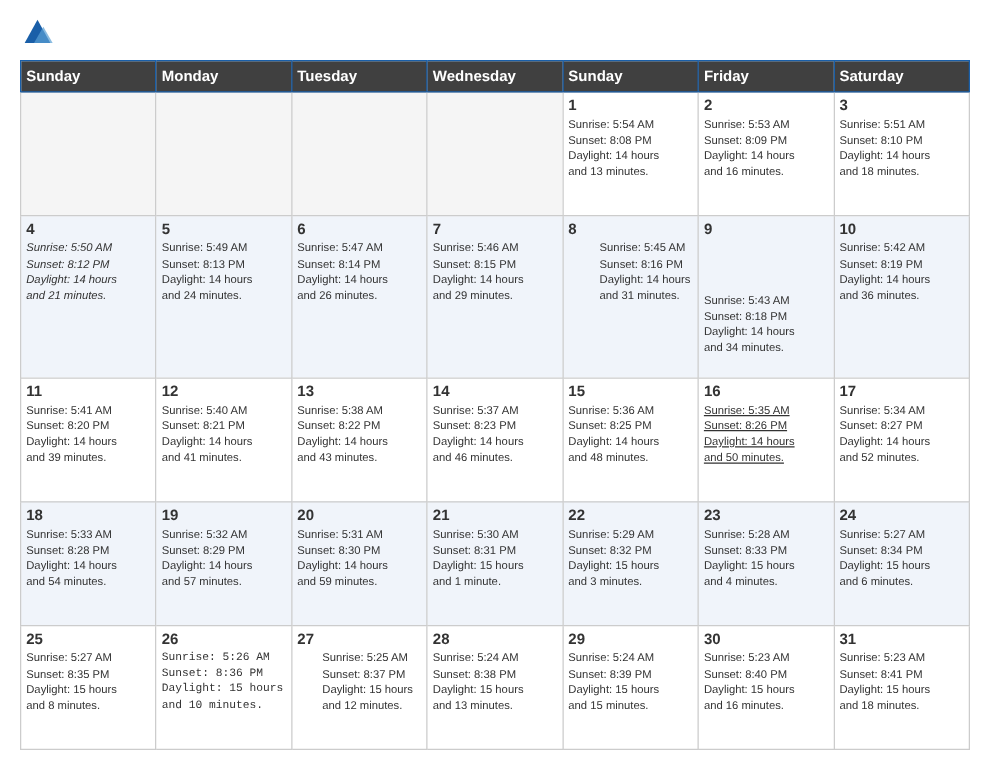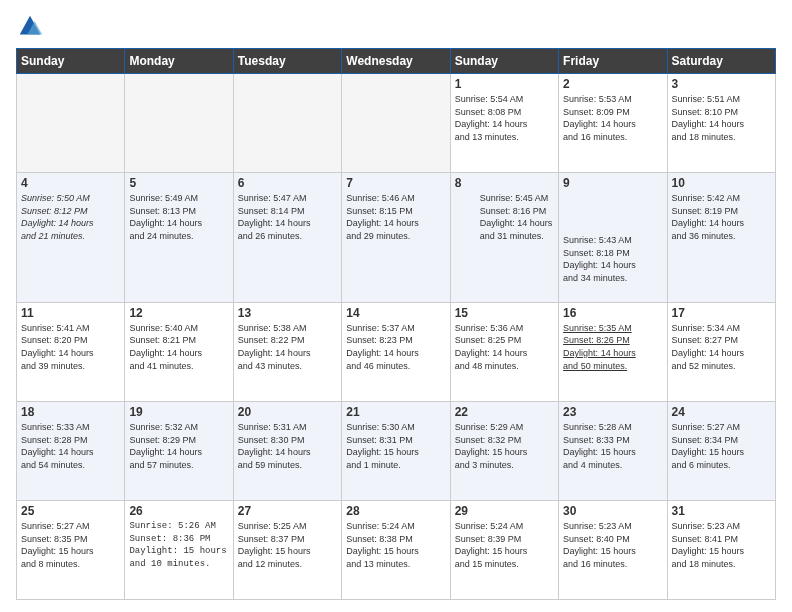--- a/index.html
+++ b/index.html
@@ -328,21 +328,21 @@
           </td>
           <td>
             <span class="day-num">26</span>
             <div class="day-info" style="white-space: pre-line; font-family: Liberation Mono, monospace;">Sunrise: 5:26 AM
 Sunset: 8:36 PM
 Daylight: 15 hours
 and 10 minutes.</div>
           </td>
           <td>
             <span class="day-num">27</span>
-            <div class="day-info" style="white-space: pre-line;">Sunrise: 5:25 AM
+            <div class="day-info" style="white-space: pre-line; margin-left: 20px;">Sunrise: 5:25 AM
 Sunset: 8:37 PM
 Daylight: 15 hours
 and 12 minutes.</div>
           </td>
           <td>
             <span class="day-num">28</span>
             <div class="day-info" style="white-space: pre-line;">Sunrise: 5:24 AM
 Sunset: 8:38 PM
 Daylight: 15 hours
 and 13 minutes.</div>

